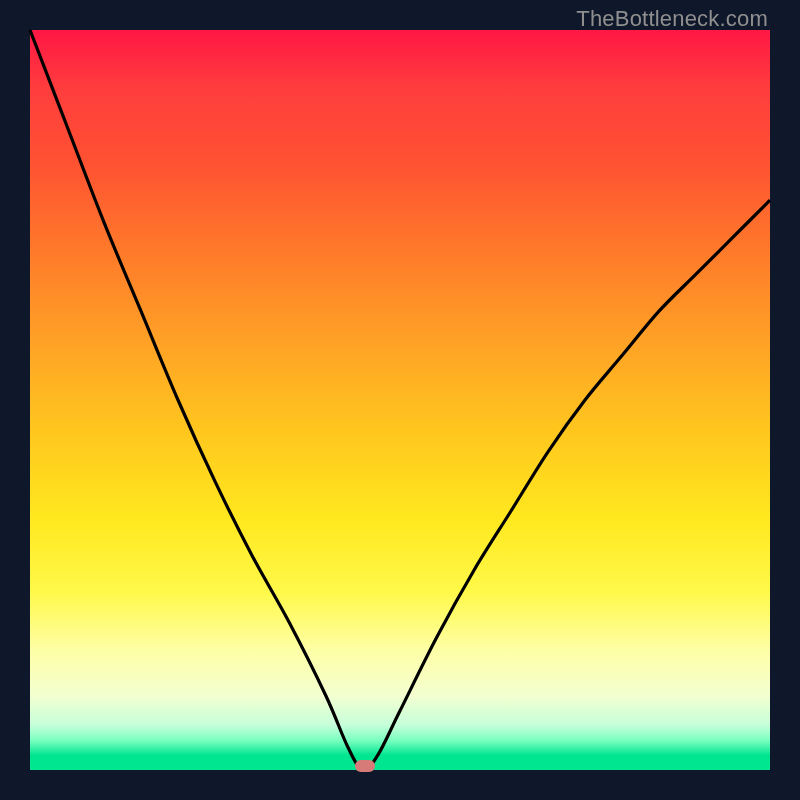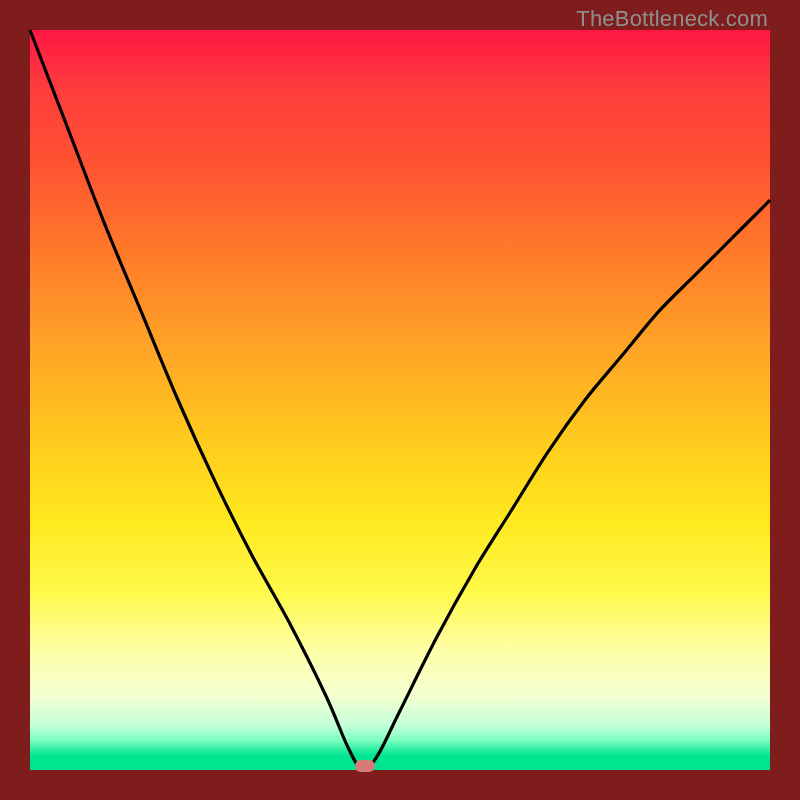--- a/index.html
+++ b/index.html
@@ -10,21 +10,21 @@
     background: #000;
     overflow: hidden;
     font-family: Arial, Helvetica, sans-serif;
   }
   .frame {
     position: absolute;
     left: 0;
     top: 0;
     width: 800px;
     height: 800px;
-    background: #7f1d1d;
+    background: #0f172a;
   }
   .plot-area {
     position: absolute;
     left: 30px;
     top: 30px;
     width: 740px;
     height: 740px;
     background: linear-gradient(to bottom,
       #ff1744 0%,
       #ff3d3d 8%,

